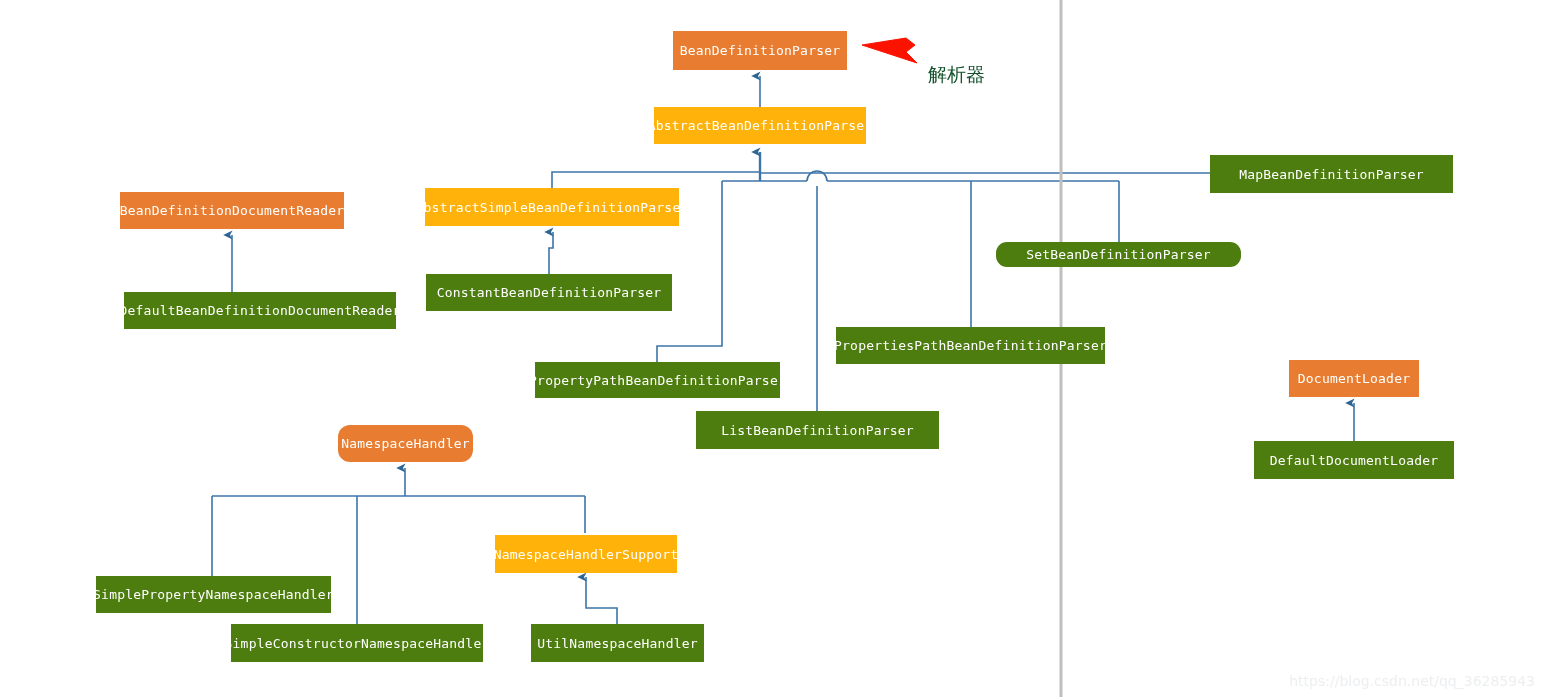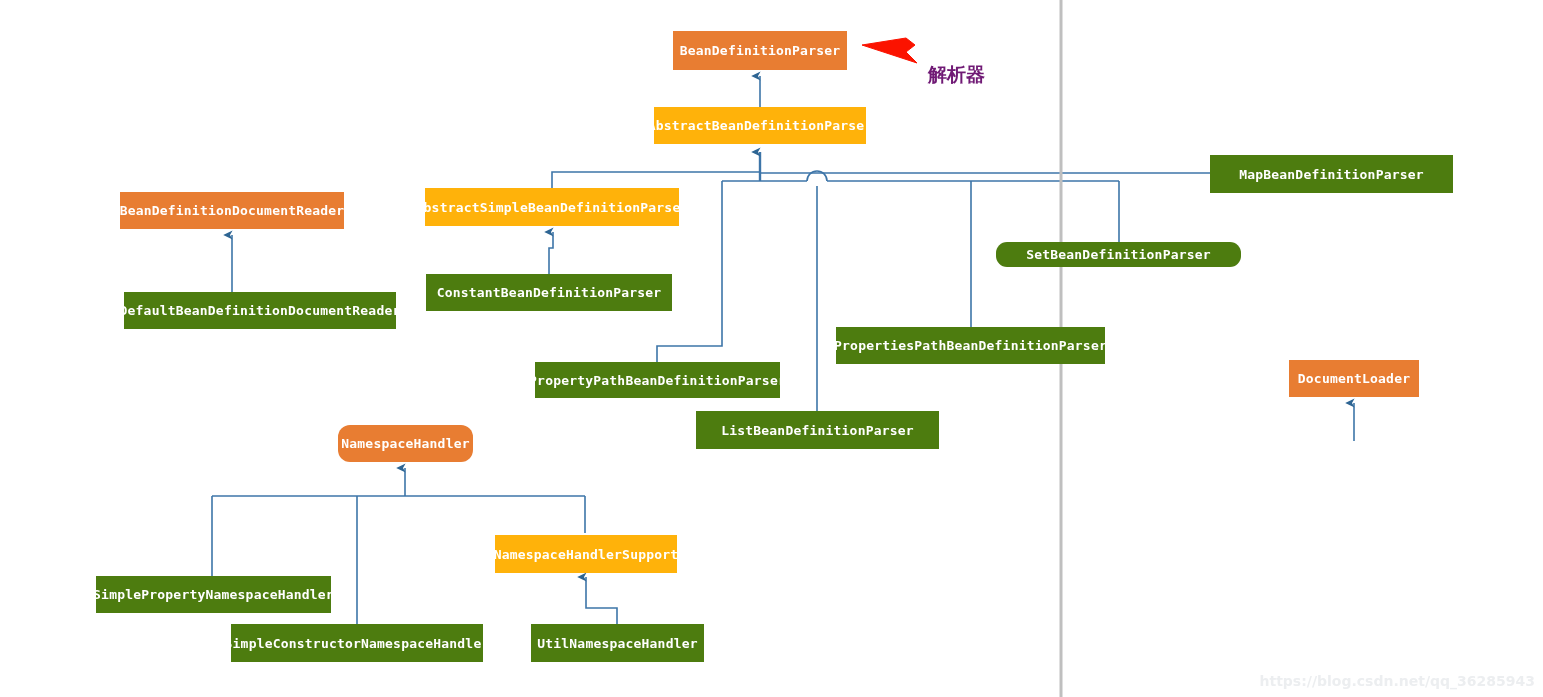--- a/index.html
+++ b/index.html
@@ -9,21 +9,20 @@
   }
   body {
     font-family: "DejaVu Sans Mono", "Liberation Mono", monospace;
   }
   #canvas {
     position: relative;
     width: 1543px;
     height: 697px;
     background: #ffffff;
     overflow: hidden;
-    font-weight: bold;
   }
   #wires {
     position: absolute;
     left: 0;
     top: 0;
     width: 1543px;
     height: 697px;
   }
   .node {
     position: absolute;
@@ -37,21 +36,21 @@
     letter-spacing: 0.2px;
     white-space: nowrap;
     user-select: none;
   }
   .node.orange   { background: #e87d32; }
   .node.amber    { background: #ffb20a; }
   .node.blue     { background: #4d7c0f; }
 
   .annot-label {
     position: absolute;
-    color: #701a75;
+    color: #14532d;
     font-family: "DejaVu Sans", "Liberation Sans", sans-serif;
     font-size: 19px;
     white-space: nowrap;
     user-select: none;
   }
   .watermark {
     position: absolute;
     right: 8px;
     bottom: 8px;
     color: #eceef0;
@@ -160,20 +159,23 @@
   </div>
 
   <div class="node blue" style="left:696px;  top:411px; width:243px; height:38px;">
     <span>ListBeanDefinitionParser</span>
   </div>
 
   <div class="node orange" style="left:338px;  top:425px; width:135px; height:37px;border-radius:12px;">
     <span>NamespaceHandler</span>
   </div>
 
+  <div class="node blue" style="left:1254px; top:441px; width:200px; height:38px;">
+    <span>DefaultDocumentLoader</span>
+  </div>
 
   <div class="node amber" style="left:495px;  top:535px; width:182px; height:38px;">
     <span>NamespaceHandlerSupport</span>
   </div>
 
   <div class="node blue" style="left:96px;   top:576px; width:235px; height:37px;">
     <span>SimplePropertyNamespaceHandler</span>
   </div>
 
   <div class="node blue" style="left:231px;  top:624px; width:252px; height:38px;">

